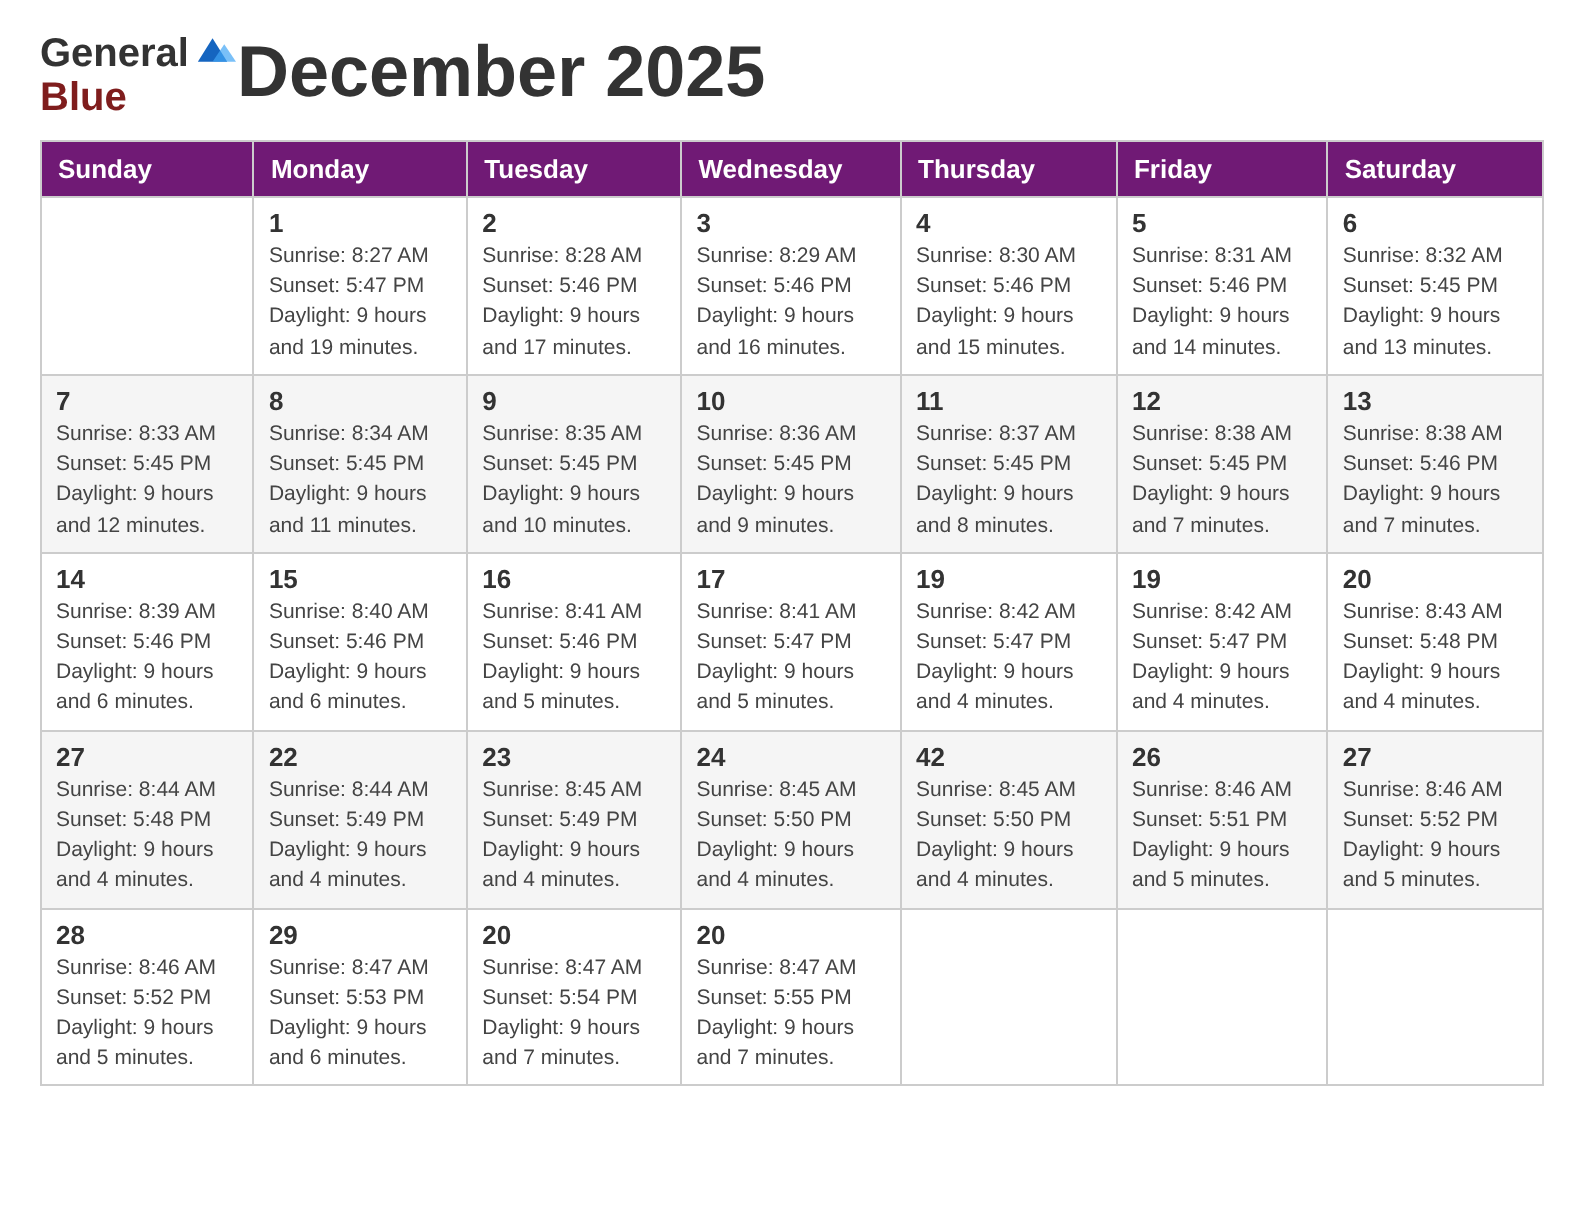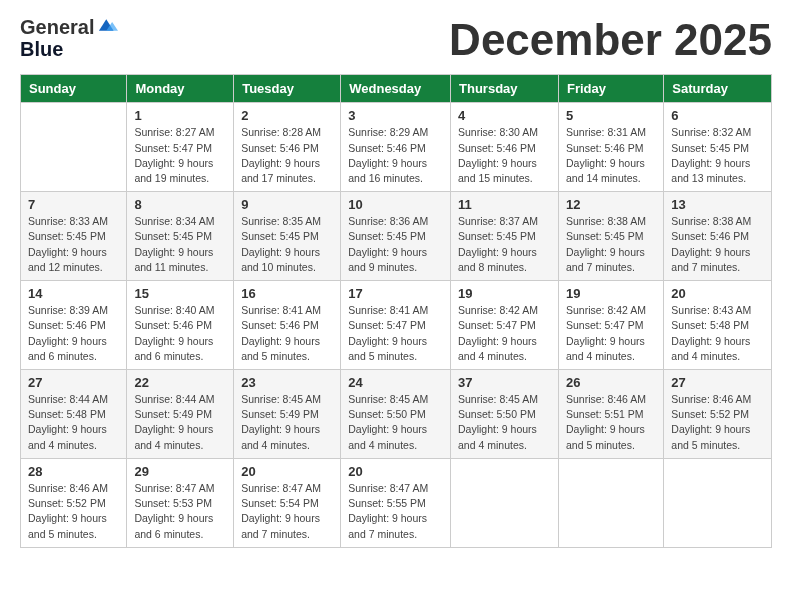--- a/index.html
+++ b/index.html
@@ -6,21 +6,21 @@
     body {
       font-family: Arial, sans-serif;
       background: #fff;
       width: 792px;
       min-height: 612px;
       padding: 16px 20px;
     }
     .header-row {
       display: flex;
       align-items: flex-start;
-      justify-content: space-between;
+      justify-content: flex-start;
       margin-bottom: 8px;
     }
     .logo {
       display: flex;
       align-items: center;
       gap: 0;
     }
     .logo-text {
       font-size: 18px;
       font-weight: bold;
@@ -30,38 +30,38 @@
     .logo-icon {
       width: 22px;
       height: 22px;
       margin-left: 2px;
       margin-top: -4px;
     }
     .title-block {
       text-align: right;
     }
     .month-title {
-      font-size: 44px;
+      font-size: 36px;
       font-weight: bold;
       color: #333;
       line-height: 1.1;
     }
     .location-title {
       font-size: 15px;
       color: #555;
       margin-top: 2px;
     }
     .calendar-table {
       width: 100%;
       border-collapse: collapse;
       margin-top: 10px;
       font-size: 11px;
     }
     .calendar-table thead tr th {
-      background-color: #15803d;
+      background-color: #701a75;
       color: #fff;
       text-align: left;
       padding: 6px 8px;
       font-size: 13px;
       font-weight: bold;
       border: 1px solid #ccc;
     }
     .calendar-table tbody tr td {
       vertical-align: top;
       border: 1px solid #ccc;
@@ -98,21 +98,21 @@
   <div class="logo">
     <div>
       <div style="display:flex;align-items:center;">
         <span class="logo-text" style="color:#333;font-weight:bold;font-size:20px;">General</span>
         <svg class="logo-icon" viewBox="0 0 30 24" fill="none" xmlns="http://www.w3.org/2000/svg">
           <polygon points="4,20 14,4 24,20" fill="#1565c0"></polygon>
           <polygon points="14,20 22,8 30,20" fill="#42a5f5" opacity="0.7"></polygon>
         </svg>
       </div>
       <div>
-        <span class="logo-text" style="color:#0f172a;font-weight:bold;font-size:20px;">Blue</span>
+        <span class="logo-text" style="color:#7f1d1d;font-weight:bold;font-size:20px;">Blue</span>
       </div>
     </div>
   </div>
   <div class="title-block">
     <div class="month-title">December 2025</div>
   </div>
 </div>
 
 <table class="calendar-table">
   <thead>
@@ -225,21 +225,21 @@
         </td>
         <td>
           <span class="day-number">23</span>
           <div class="day-info">Sunrise: 8:45 AM<br>Sunset: 5:49 PM<br>Daylight: 9 hours and 4 minutes.</div>
         </td>
         <td>
           <span class="day-number">24</span>
           <div class="day-info">Sunrise: 8:45 AM<br>Sunset: 5:50 PM<br>Daylight: 9 hours and 4 minutes.</div>
         </td>
         <td>
-          <span class="day-number">37</span>
+          <span class="day-number">42</span>
           <div class="day-info">Sunrise: 8:45 AM<br>Sunset: 5:50 PM<br>Daylight: 9 hours and 4 minutes.</div>
         </td>
         <td>
           <span class="day-number">26</span>
           <div class="day-info">Sunrise: 8:46 AM<br>Sunset: 5:51 PM<br>Daylight: 9 hours and 5 minutes.</div>
         </td>
         <td>
           <span class="day-number">27</span>
           <div class="day-info">Sunrise: 8:46 AM<br>Sunset: 5:52 PM<br>Daylight: 9 hours and 5 minutes.</div>
         </td>

